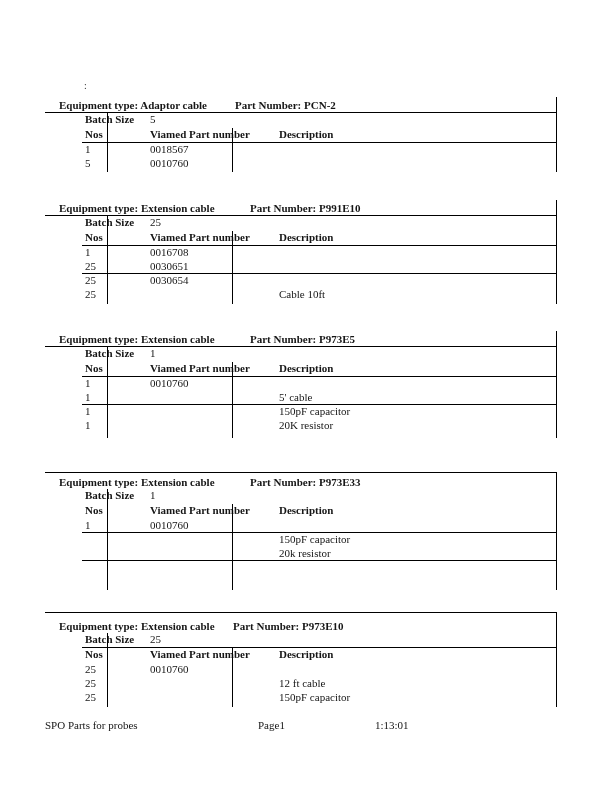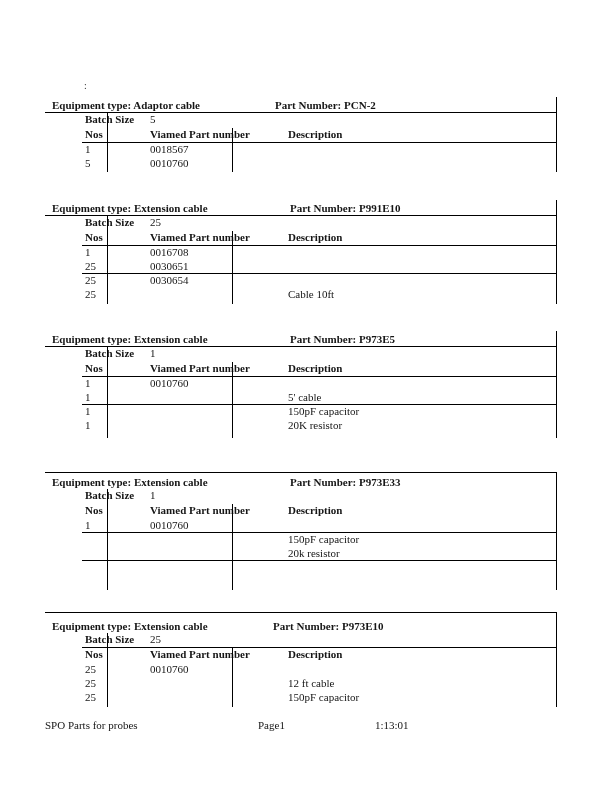--- a/index.html
+++ b/index.html
@@ -18,23 +18,23 @@
   .tbl{position:absolute;left:45px;width:512px;}
   .tbl.topb{border-top:1px solid #000;}
   .erow{position:relative;}
   .erow.u{border-bottom:1px solid #000;}
   .brow,.hrow,.drow{position:relative;margin-left:37px;}
   .brow.u,.hrow.u,.drow.hr{border-bottom:1px solid #000;}
   .b{font-weight:bold;}
   .cell{position:absolute;top:0;white-space:nowrap;}
   .c1{left:3px;}
   .c2{left:68px;}
-  .c3{left:206px;}
-  .eq{position:absolute;left:7px;bottom:1px;}
-  .pn{position:absolute;bottom:1px;margin-left:40px;}
+  .c3{left:197px;}
+  .eq{position:absolute;left:14px;bottom:1px;}
+  .pn{position:absolute;bottom:1px;}
   .v{position:absolute;width:1px;background:#000;bottom:0;}
   .v1{left:62px;}
   .v2{left:187px;}
   .vr{left:511px;top:0;}
   .footer-item{position:absolute;top:719px;white-space:nowrap;}
 </style>
 </head>
 <body>
 
 <div class="page">

